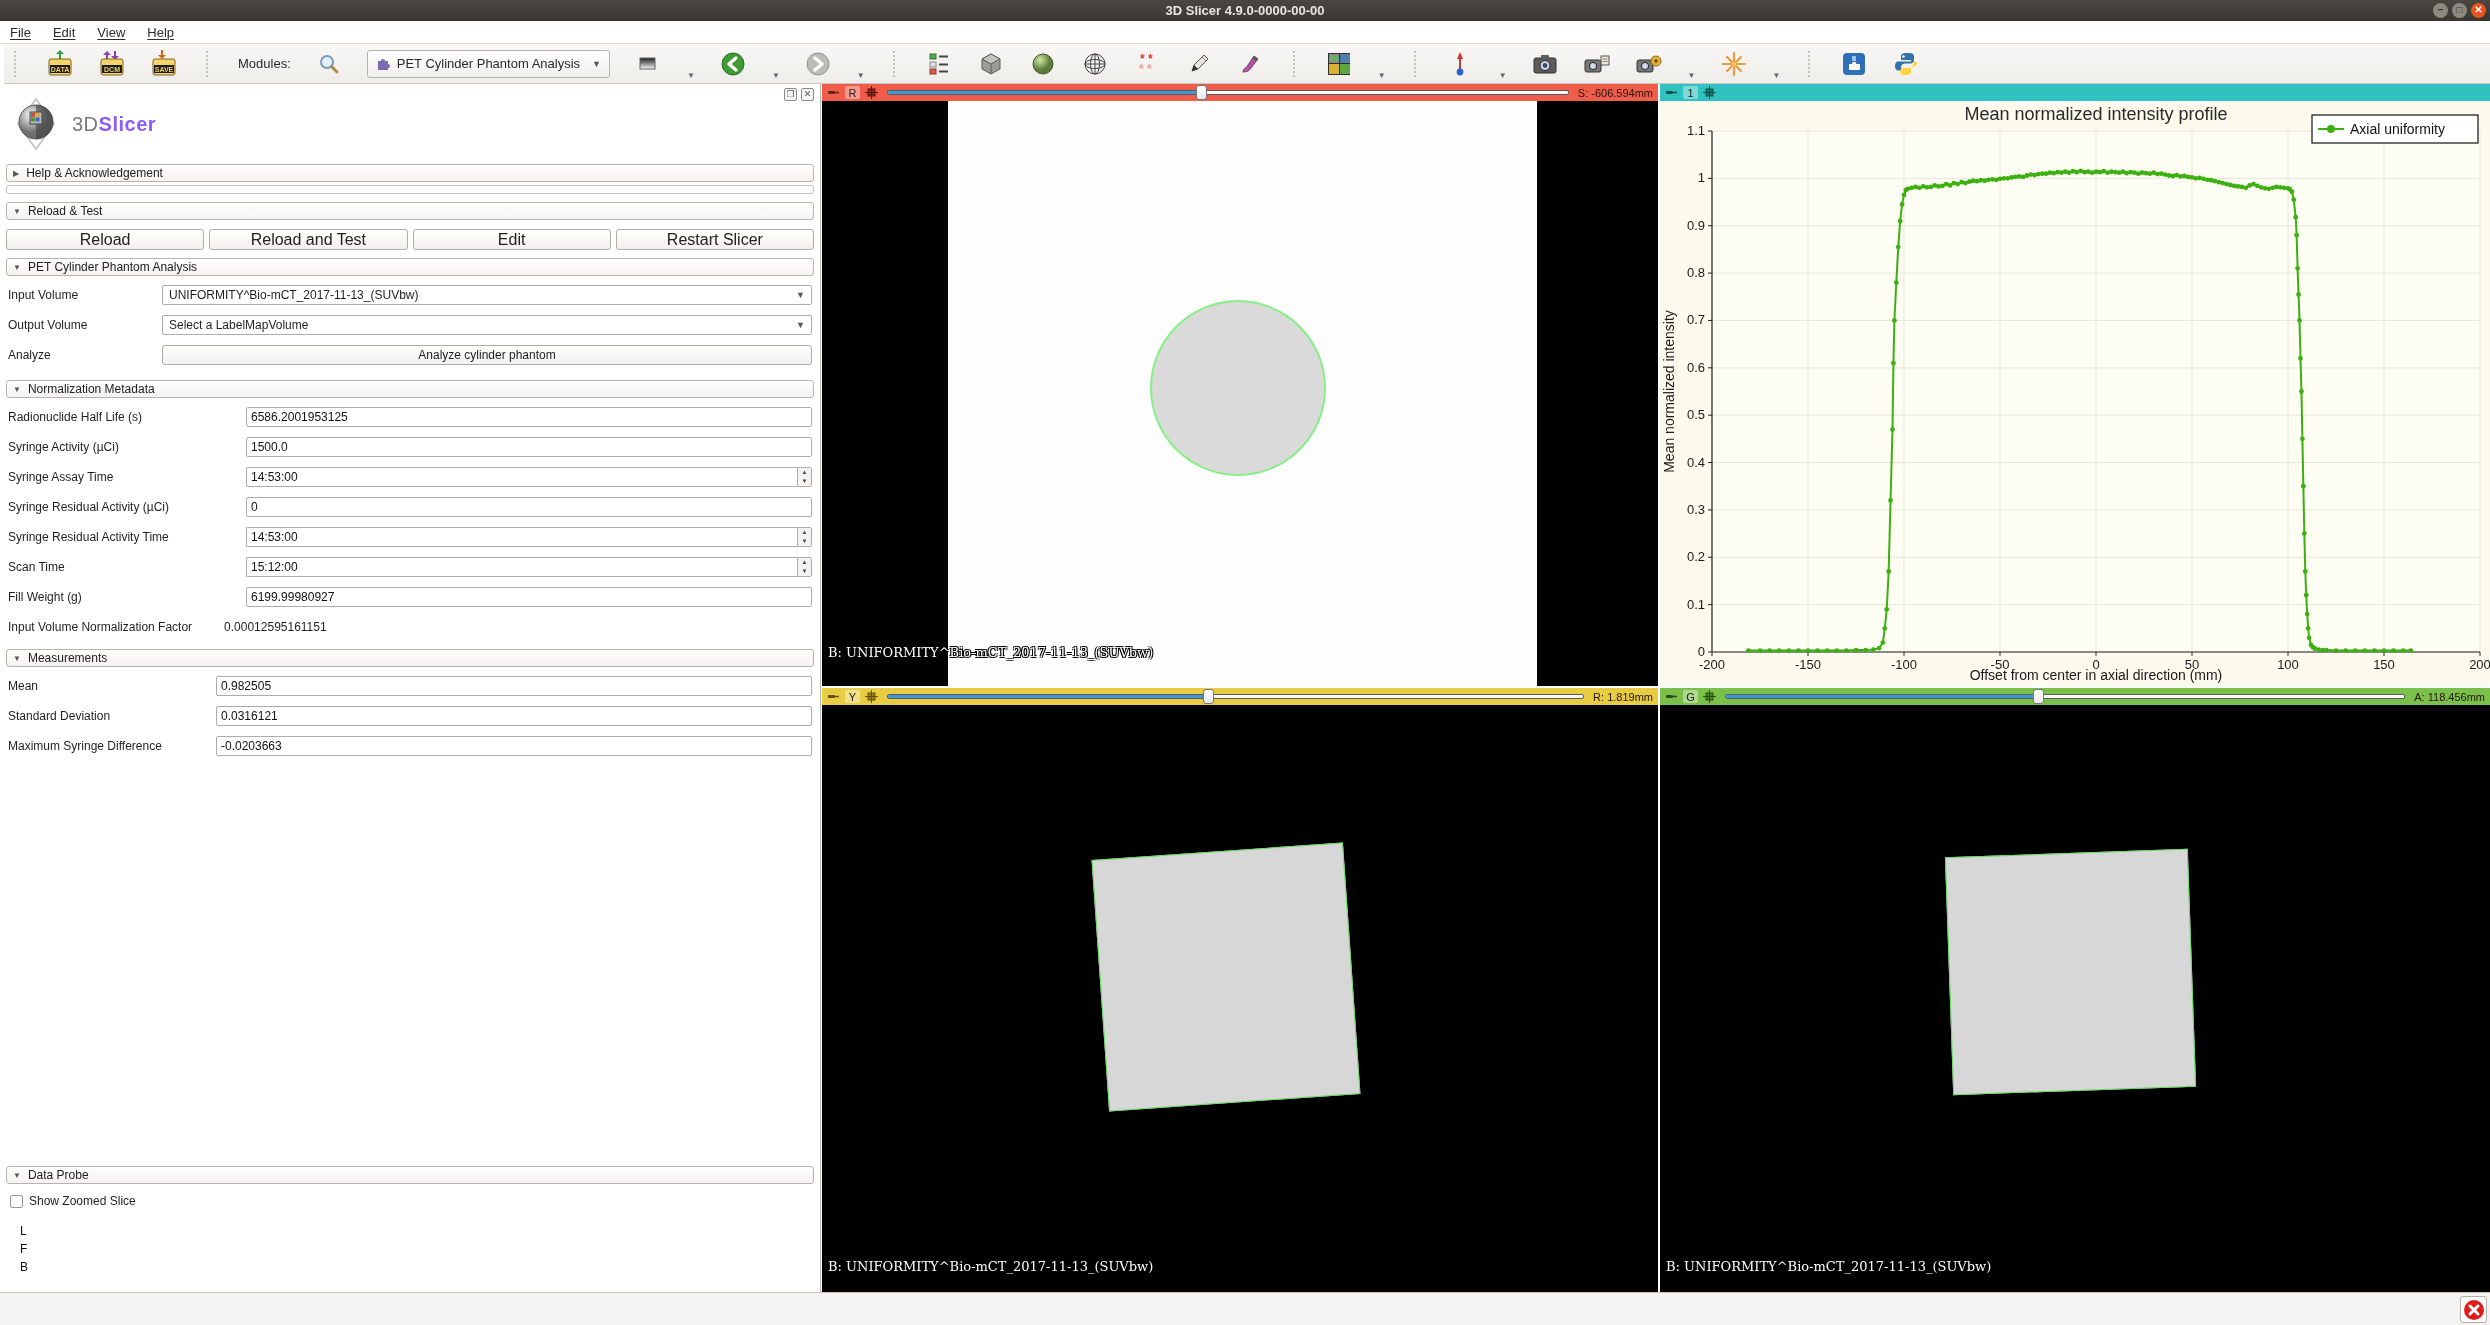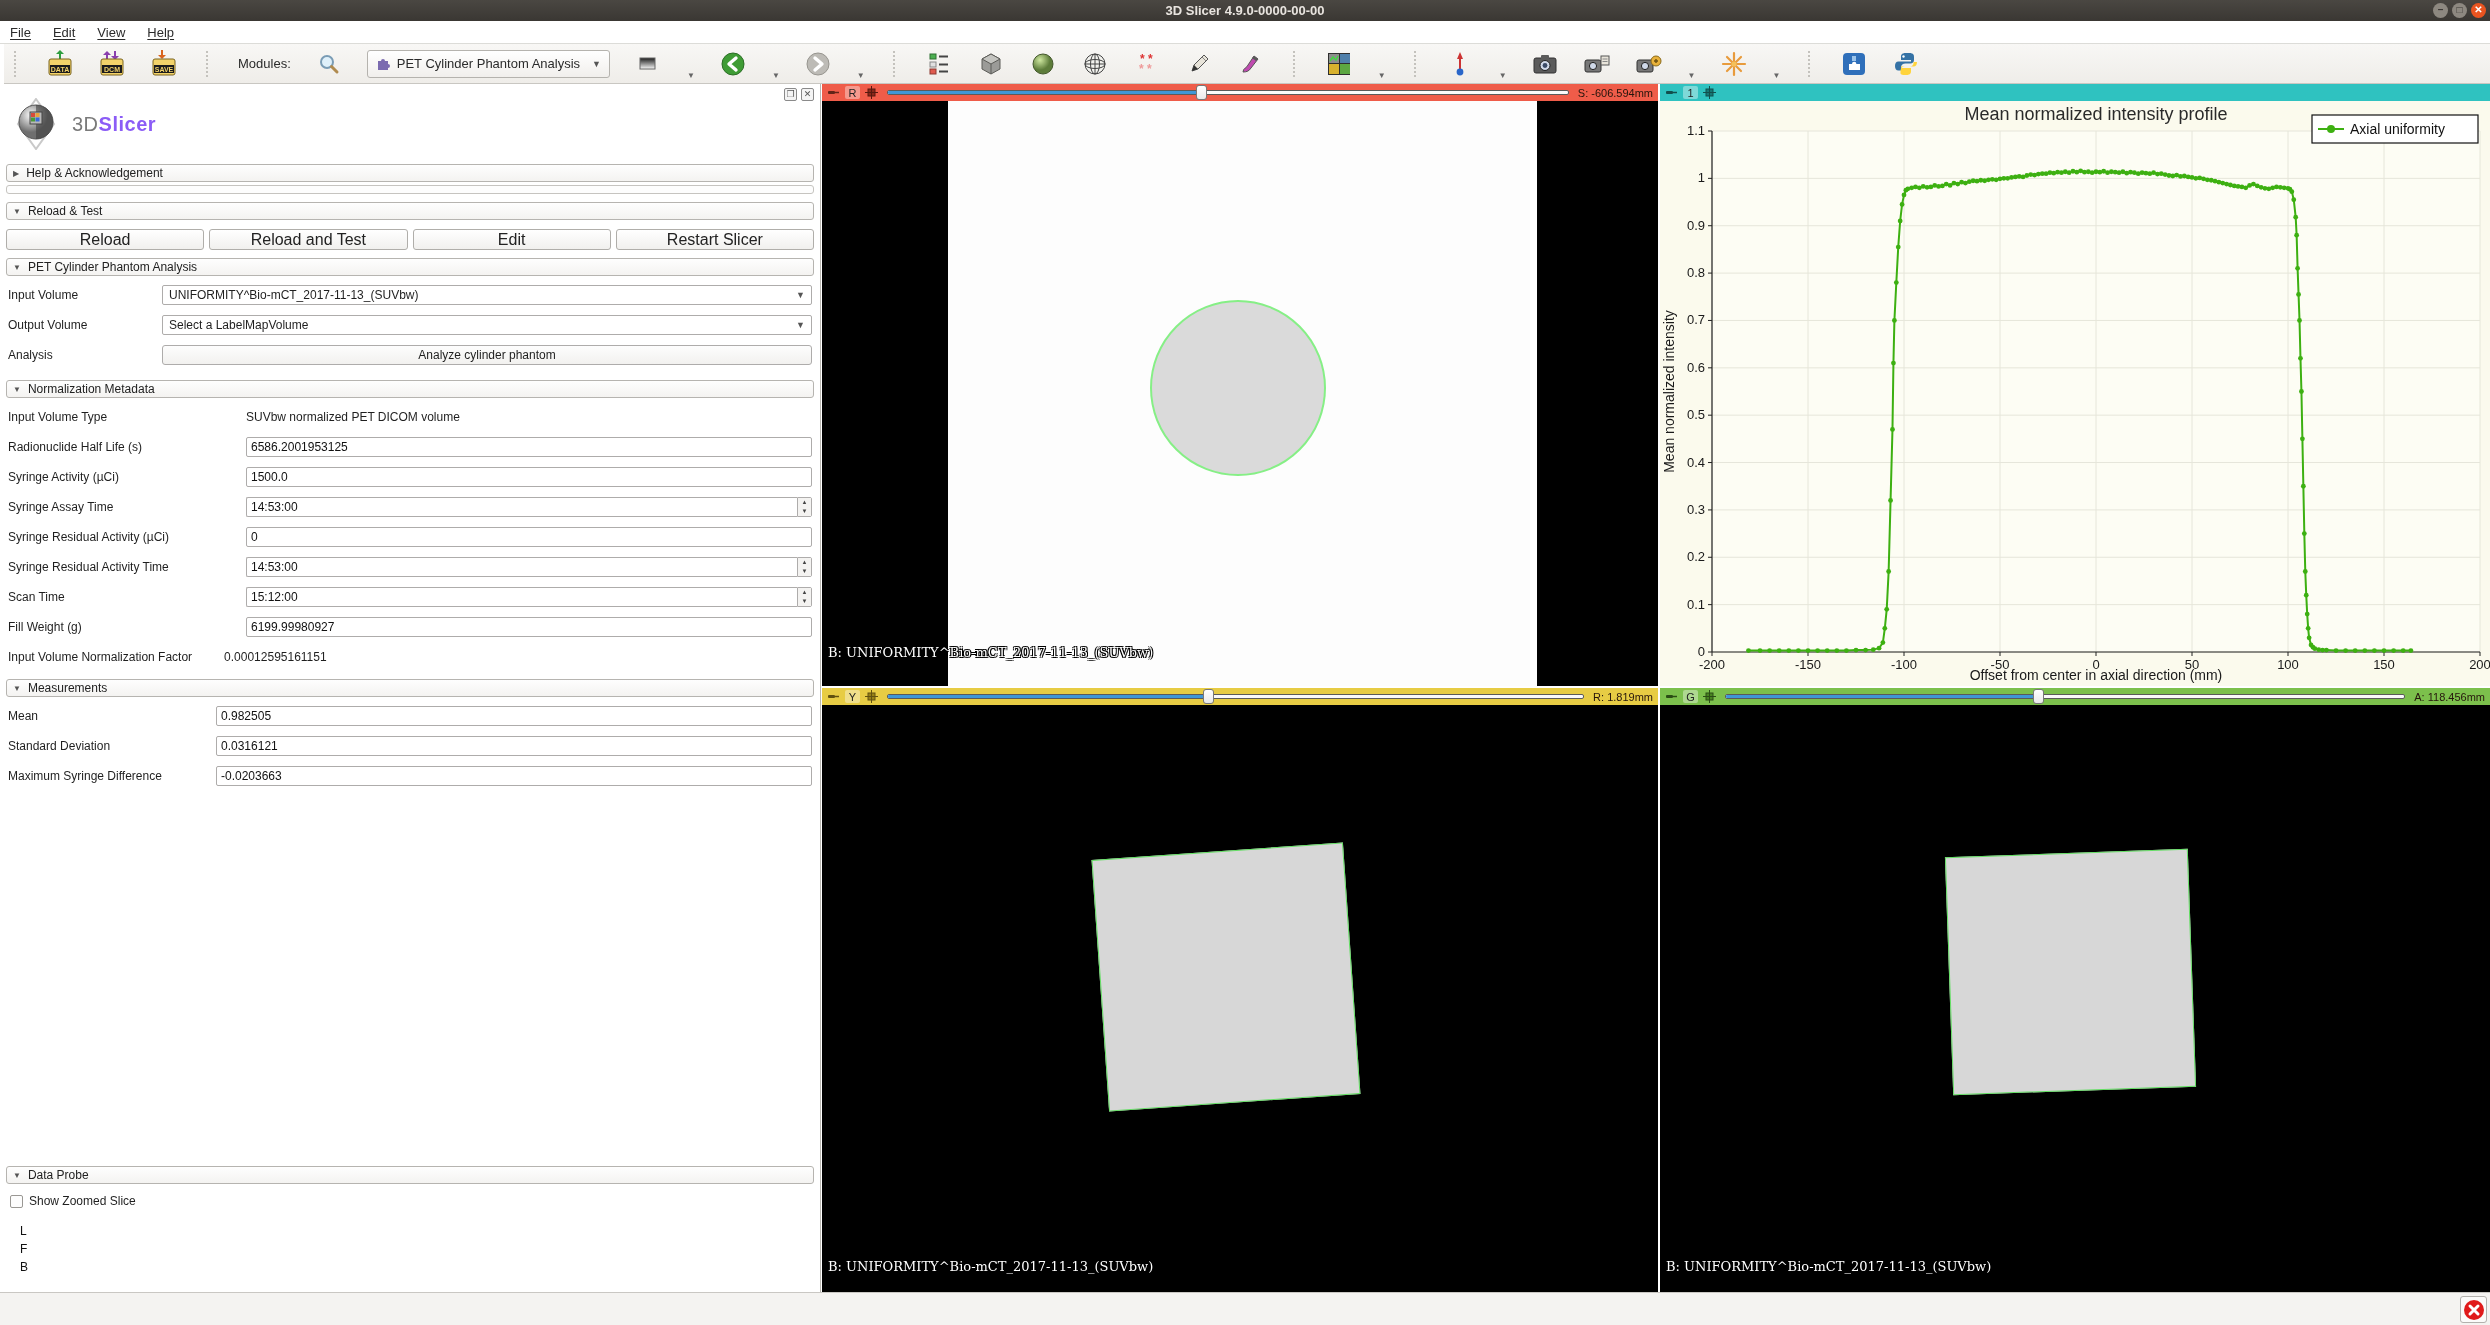--- a/index.html
+++ b/index.html
@@ -384,34 +384,30 @@
       </div>
     </div>
     <div class="frow">
       <span class="lab lab-pet">Output Volume</span>
       <div class="fcombo">
         <span class="val">Select a LabelMapVolume</span>
         <span class="arr">▼</span>
       </div>
     </div>
     <div class="frow">
-      <span class="lab lab-pet">Analysis</span>
+      <span class="lab lab-pet">Analyze</span>
       <div class="fbtn">Analyze cylinder phantom</div>
     </div>
   </div>
 
   <div class="sect">
     <span class="tri">▼</span>
     <span>Normalization Metadata</span>
   </div>
   <div class="form">
-    <div class="frow">
-      <span class="lab lab-norm">Input Volume Type</span>
-      <span class="ftext">SUVbw normalized PET DICOM volume</span>
-    </div>
     <div class="frow">
       <span class="lab lab-norm">Radionuclide Half Life (s)</span>
       <input class="fin" value="6586.2001953125" style="">
     </div>
     <div class="frow">
       <span class="lab lab-norm">Syringe Activity (µCi)</span>
       <input class="fin" value="1500.0" style="">
     </div>
     <div class="frow">
       <span class="lab lab-norm">Syringe Assay Time</span>

